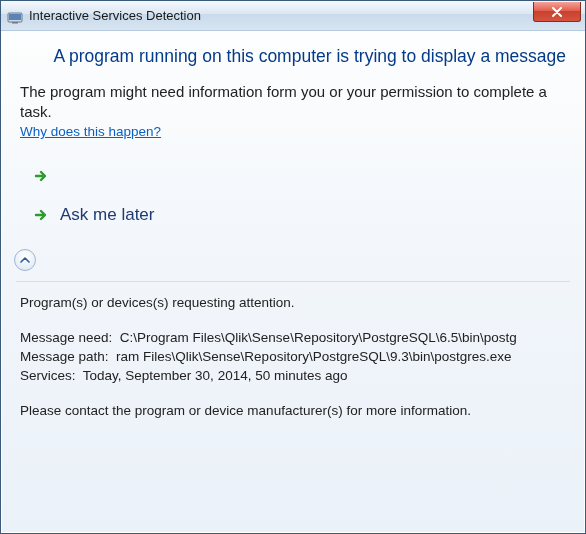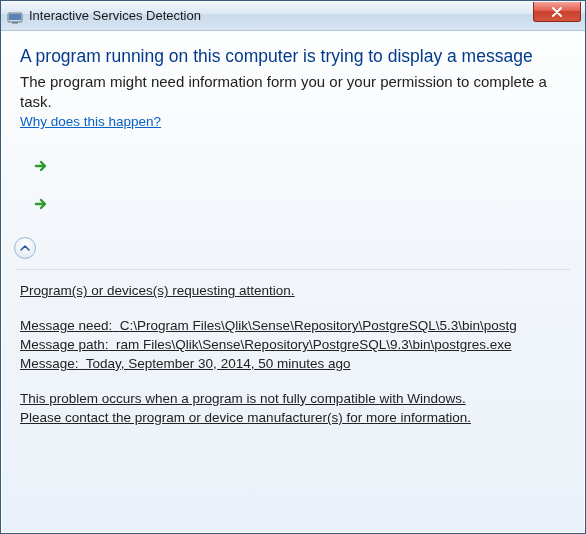--- a/index.html
+++ b/index.html
@@ -67,22 +67,23 @@
     display: flex;
     flex-direction: column;
   }
   .upper {
     padding: 14px 18px 8px 18px;
   }
   .heading {
     color: #043a8a;
     font-size: 17.5px;
     line-height: 1.3;
-    margin: 0 0 4px 0;
+    margin: 0 0 14px 0;
     font-weight: 400;
+    text-align: right;
   }
   .subtext {
     color: #222;
     font-size: 15px;
     line-height: 1.35;
     margin: 0 0 2px 0;
   }
   .link {
     color: #0a62c4;
     text-decoration: underline;
@@ -132,21 +133,20 @@
   hr.sep {
     border: none;
     border-top: 1px solid #d6dfea;
     margin: 4px 14px 0 14px;
   }
   .details {
     padding: 12px 29px 14px 18px;
     font-size: 13.5px;
     color: #222;
     line-height: 1.4;
-    text-decoration: underline;
   }
   .details .block { margin-bottom: 16px; }
   .details .row { white-space: nowrap; overflow: hidden; text-overflow: clip; }
 </style>
 </head>
 <body>
 
 <div class="window">
   <div class="titlebar">
     <span class="sysicon">
@@ -178,50 +178,50 @@
             <path d="M3 8 L11 8 M8 4 L12 8 L8 12" stroke="#2d9b2d" stroke-width="2.4" fill="none" stroke-linecap="round" stroke-linejoin="round"></path>
           </svg>
         </span>
       </div>
       <div class="action">
         <span class="arrow">
           <svg width="16" height="16" viewBox="0 0 16 16">
             <path d="M3 8 L11 8 M8 4 L12 8 L8 12" stroke="#2d9b2d" stroke-width="2.4" fill="none" stroke-linecap="round" stroke-linejoin="round"></path>
           </svg>
         </span>
+        <span class="label">Ask me later</span>
       </div>
     </div>
 
     <div class="divider-row">
       <div class="expander">
         <svg width="12" height="12" viewBox="0 0 12 12">
           <path d="M2 8 L6 4 L10 8" stroke="#2a5a9a" stroke-width="1.6" fill="none" stroke-linecap="round" stroke-linejoin="round"></path>
         </svg>
       </div>
     </div>
 
     <hr class="sep">
 
     <div class="details">
       <div class="block">
         <div>Program(s) or devices(s) requesting attention.</div>
       </div>
       <div class="block">
         <div class="row">
           <span>Message need:</span>&nbsp;
-          <span>C:\Program Files\Qlik\Sense\Repository\PostgreSQL\5.3\bin\postg</span>
+          <span>C:\Program Files\Qlik\Sense\Repository\PostgreSQL\6.5\bin\postg</span>
         </div>
         <div class="row">
           <span>Message path:</span>&nbsp;
           <span>ram Files\Qlik\Sense\Repository\PostgreSQL\9.3\bin\postgres.exe</span>
         </div>
         <div class="row">
-          <span>Message:</span>&nbsp;
+          <span>Services:</span>&nbsp;
           <span>Today, September 30, 2014, 50 minutes ago</span>
         </div>
       </div>
       <div class="block" style="margin-bottom:0">
-        <div>This problem occurs when a program is not fully compatible with Windows.</div>
         <div>Please contact the program or device manufacturer(s) for more information.</div>
       </div>
     </div>
   </div>
 </div>
 
 </body></html>

